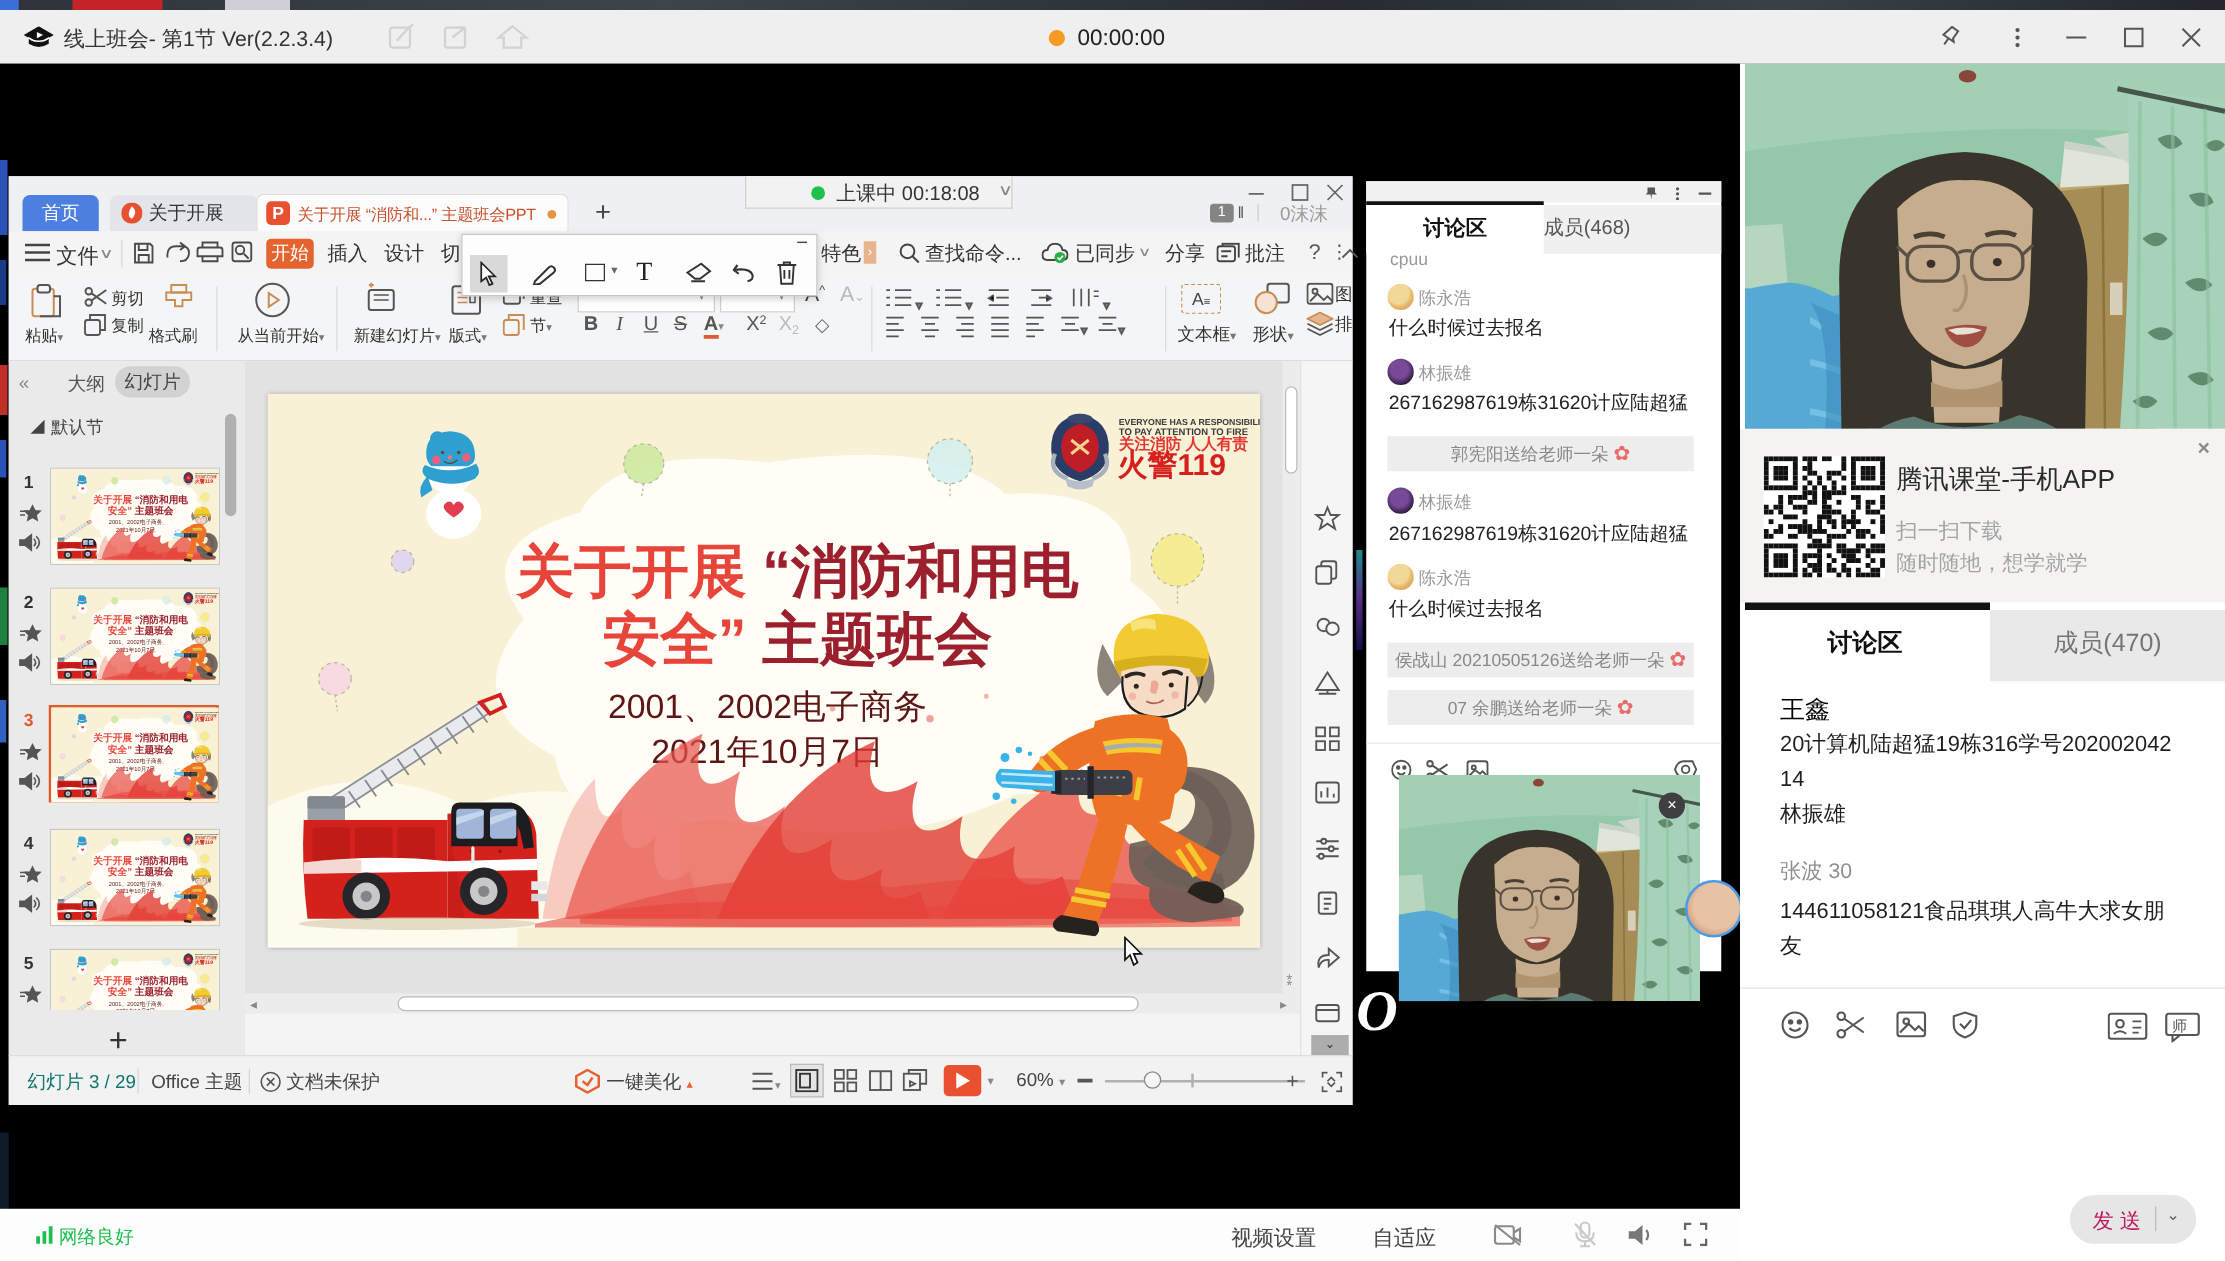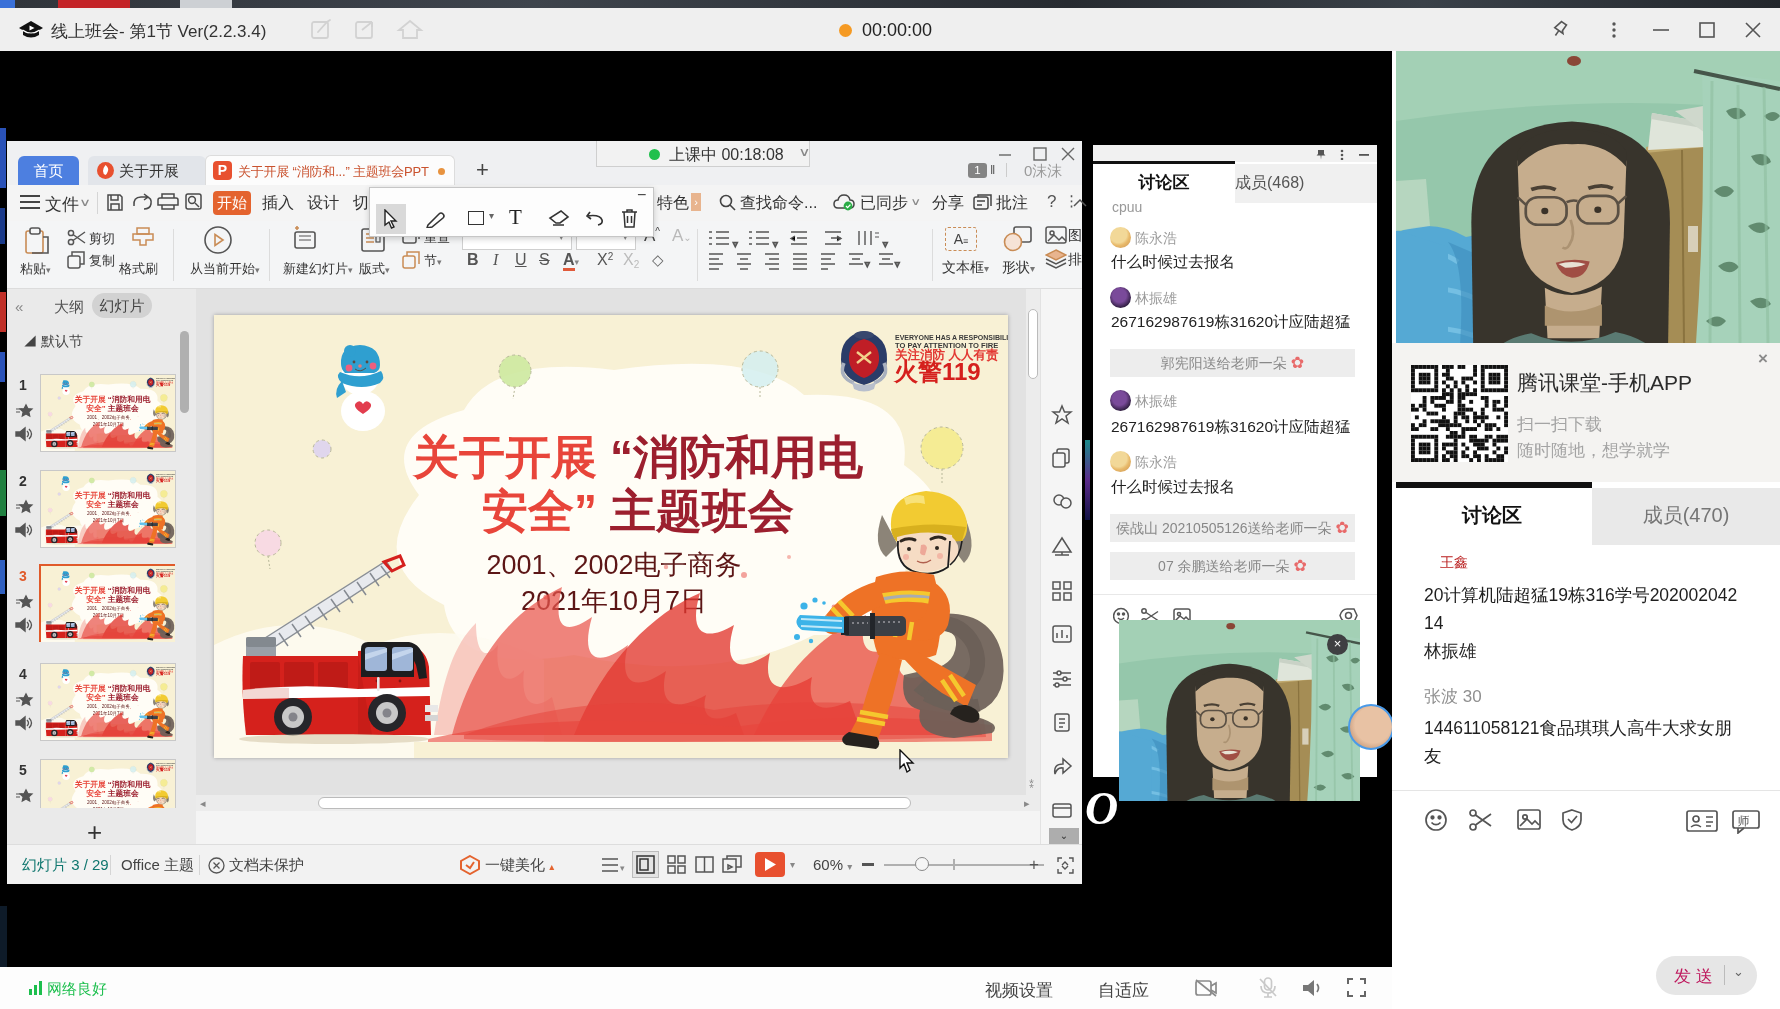--- a/index.html
+++ b/index.html
@@ -1140,21 +1140,21 @@
       <div class="abs tx" style="left:125px;top:70px;font-size:17px;color:#a4a4a4;">扫一扫下载</div>
       <div class="abs tx" style="left:125px;top:96px;font-size:17px;color:#a4a4a4;">随时随地，想学就学</div>
       <div class="abs" style="left:366px;top:6px;font-size:17px;color:#8a8a8a;font-weight:bold;">×</div>
     </div>
 
     <div class="abs" style="left:0;top:431px;width:388px;height:7px;background:#fff;"></div>
     <div class="abs" style="left:4px;top:431px;width:196px;height:6px;background:#111;"></div>
     <div class="abs" style="left:0;top:437px;width:200px;height:57px;background:#fff;font-size:20px;font-weight:bold;color:#111;text-align:center;line-height:55px;">讨论区</div>
     <div class="abs" style="left:200px;top:437px;width:188px;height:57px;background:#e9e9e9;font-size:20px;color:#757575;text-align:center;line-height:55px;">成员(470)</div>
 
-    <div class="abs tx" style="left:48px;top:503px;font-size:14px;color:#b91c1c;">王鑫</div>
+    <div class="abs tx" style="left:32px;top:503px;font-size:20px;color:#000000;">王鑫</div>
     <div class="abs" style="left:32px;top:530px;width:345px;font-size:17.5px;color:#1f1f1f;line-height:28px;">20计算机陆超猛19栋316学号202002042<br>14<br>林振雄</div>
     <div class="abs tx" style="left:32px;top:634px;font-size:17px;color:#8f8f8f;">张波 30</div>
     <div class="abs" style="left:32px;top:663px;width:345px;font-size:17.5px;color:#1f1f1f;line-height:28px;">144611058121食品琪琪人高牛大求女朋<br>友</div>
     <div class="abs" style="left:0px;top:739px;width:388px;height:1px;background:#e5e5e5;"></div>
 
     <svg class="abs" style="left:33px;top:757px" width="180" height="24" viewBox="0 0 180 24" fill="none" stroke="#555" stroke-width="1.7">
       <circle cx="11" cy="12" r="10"></circle>
         <circle cx="7.5" cy="9.5" r="1.3" fill="#555"></circle>
         <circle cx="14.5" cy="9.5" r="1.3" fill="#555"></circle>
         <path d="M6.5 14.5 Q11 19 15.5 14.5"></path>

